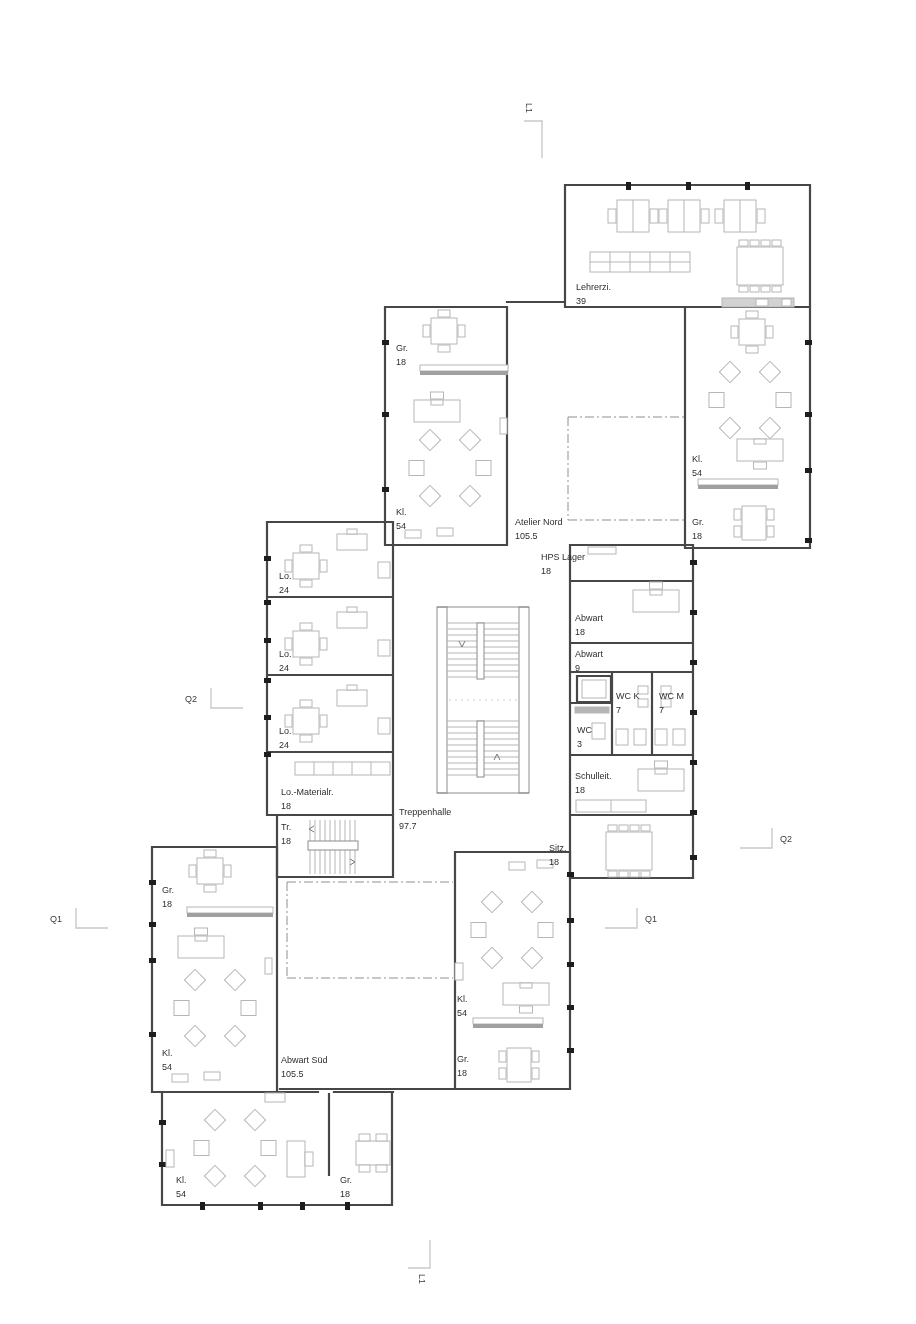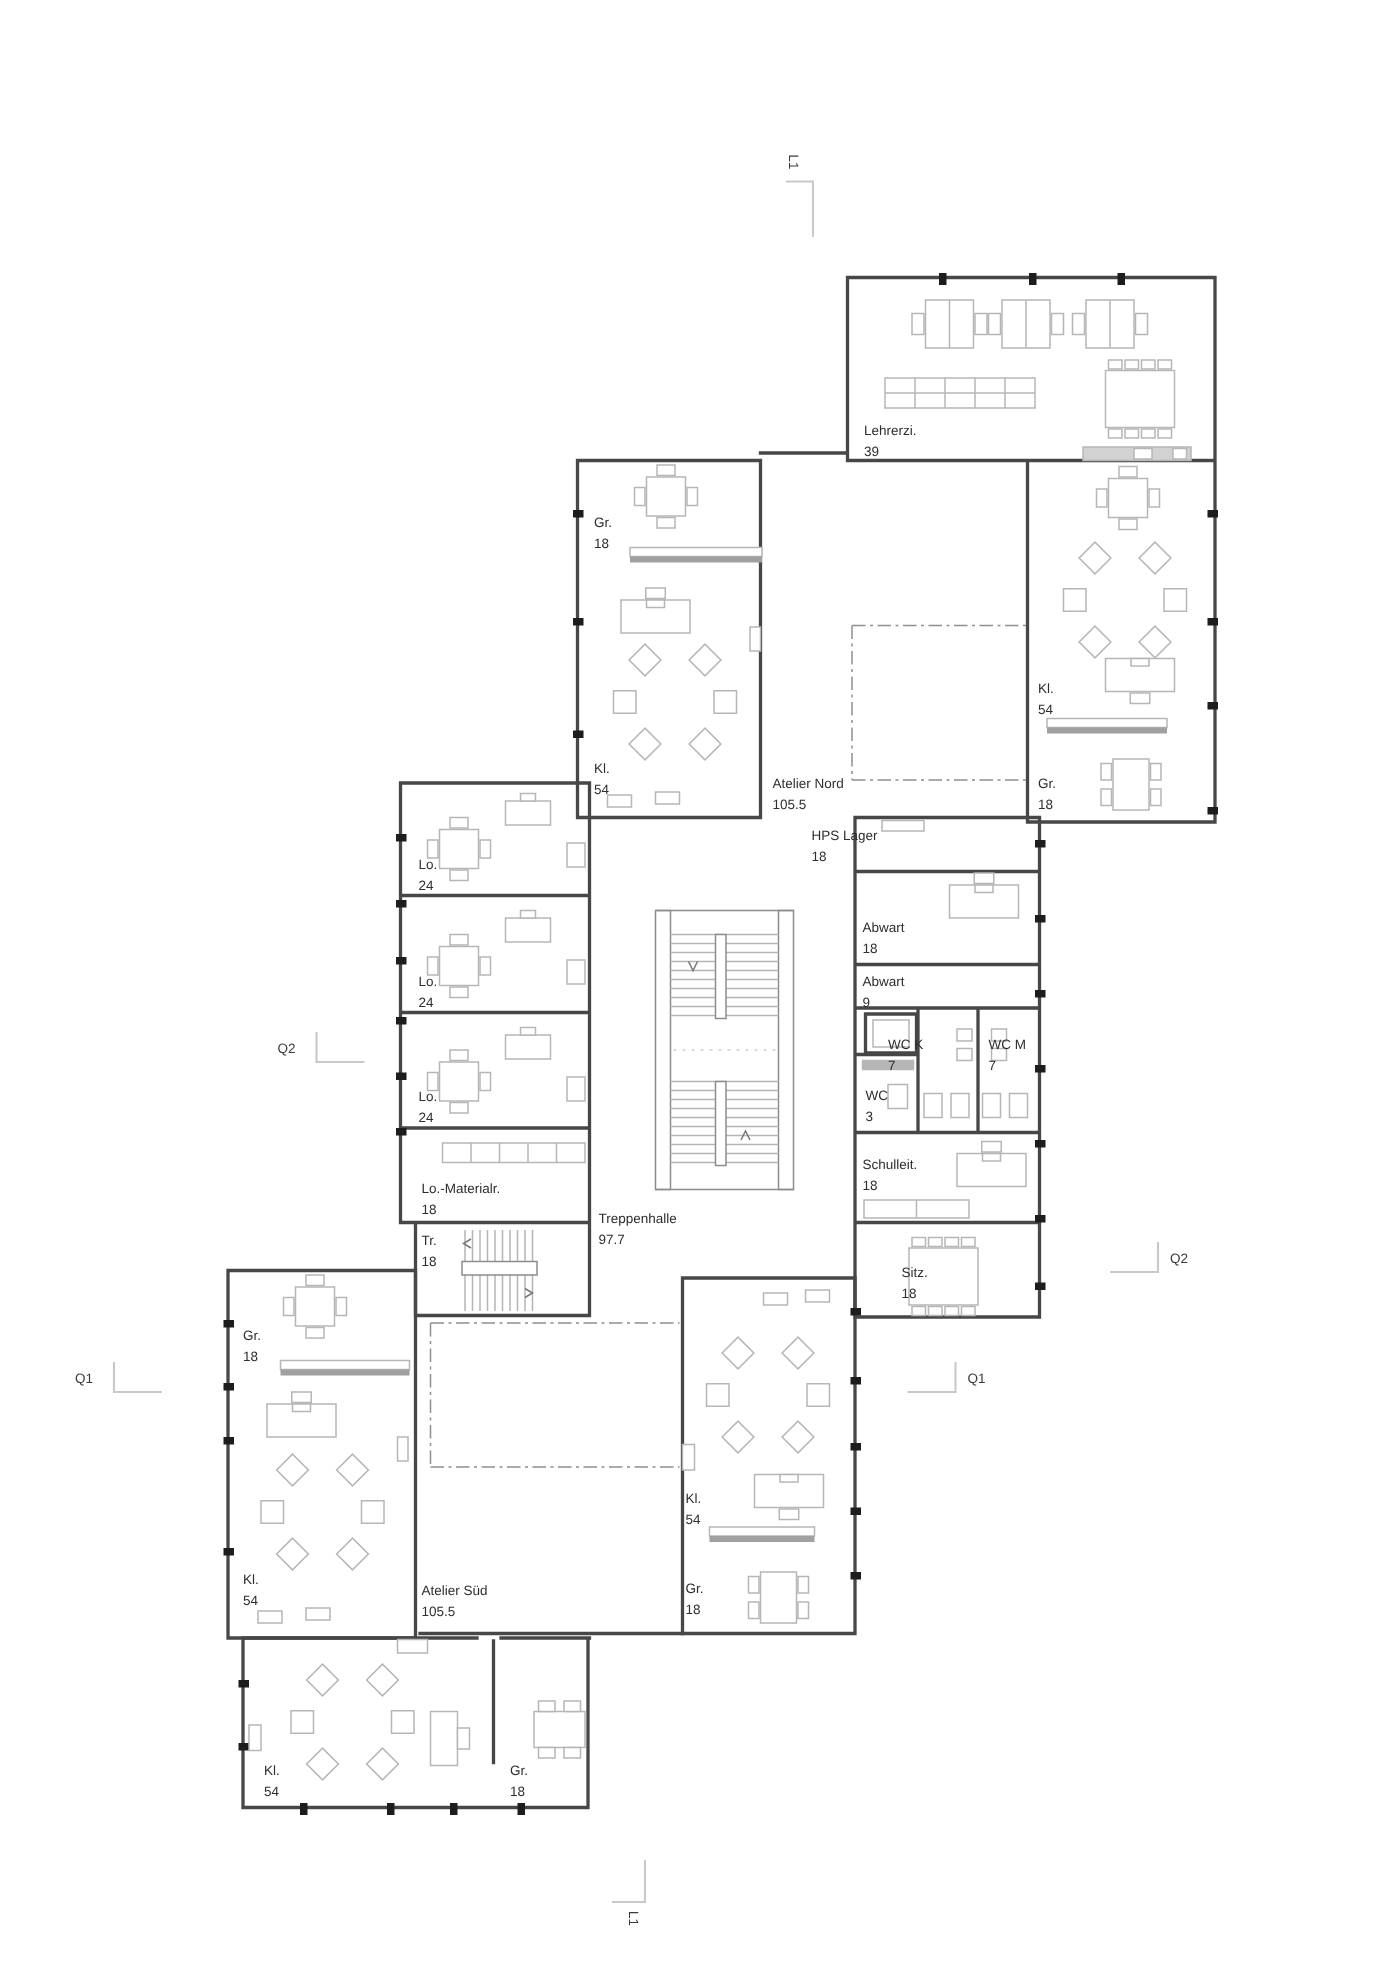--- a/index.html
+++ b/index.html
@@ -305,21 +305,21 @@
       <span>18</span>
     </div>
 <div class="room-label" style="left:575px;top:612px">
       <span>Abwart</span>
       <span>18</span>
     </div>
 <div class="room-label" style="left:575px;top:648px">
       <span>Abwart</span>
       <span>9</span>
     </div>
-<div class="room-label" style="left:592px;top:690px">
+<div class="room-label" style="left:616px;top:690px">
       <span>WC K</span>
       <span>7</span>
     </div>
 <div class="room-label" style="left:659px;top:690px">
       <span>WC M</span>
       <span>7</span>
     </div>
 <div class="room-label" style="left:577px;top:724px">
       <span>WC</span>
       <span>3</span>
@@ -345,34 +345,34 @@
       <span>18</span>
     </div>
 <div class="room-label" style="left:399px;top:806px">
       <span>Treppenhalle</span>
       <span>97.7</span>
     </div>
 <div class="room-label" style="left:575px;top:770px">
       <span>Schulleit.</span>
       <span>18</span>
     </div>
-<div class="room-label" style="left:601px;top:842px">
+<div class="room-label" style="left:549px;top:842px">
       <span>Sitz.</span>
       <span>18</span>
     </div>
 <div class="room-label" style="left:162px;top:884px">
       <span>Gr.</span>
       <span>18</span>
     </div>
 <div class="room-label" style="left:162px;top:1047px">
       <span>Kl.</span>
       <span>54</span>
     </div>
 <div class="room-label" style="left:281px;top:1054px">
-      <span>Atelier Süd</span>
+      <span>Abwart Süd</span>
       <span>105.5</span>
     </div>
 <div class="room-label" style="left:457px;top:993px">
       <span>Kl.</span>
       <span>54</span>
     </div>
 <div class="room-label" style="left:457px;top:1053px">
       <span>Gr.</span>
       <span>18</span>
     </div>

